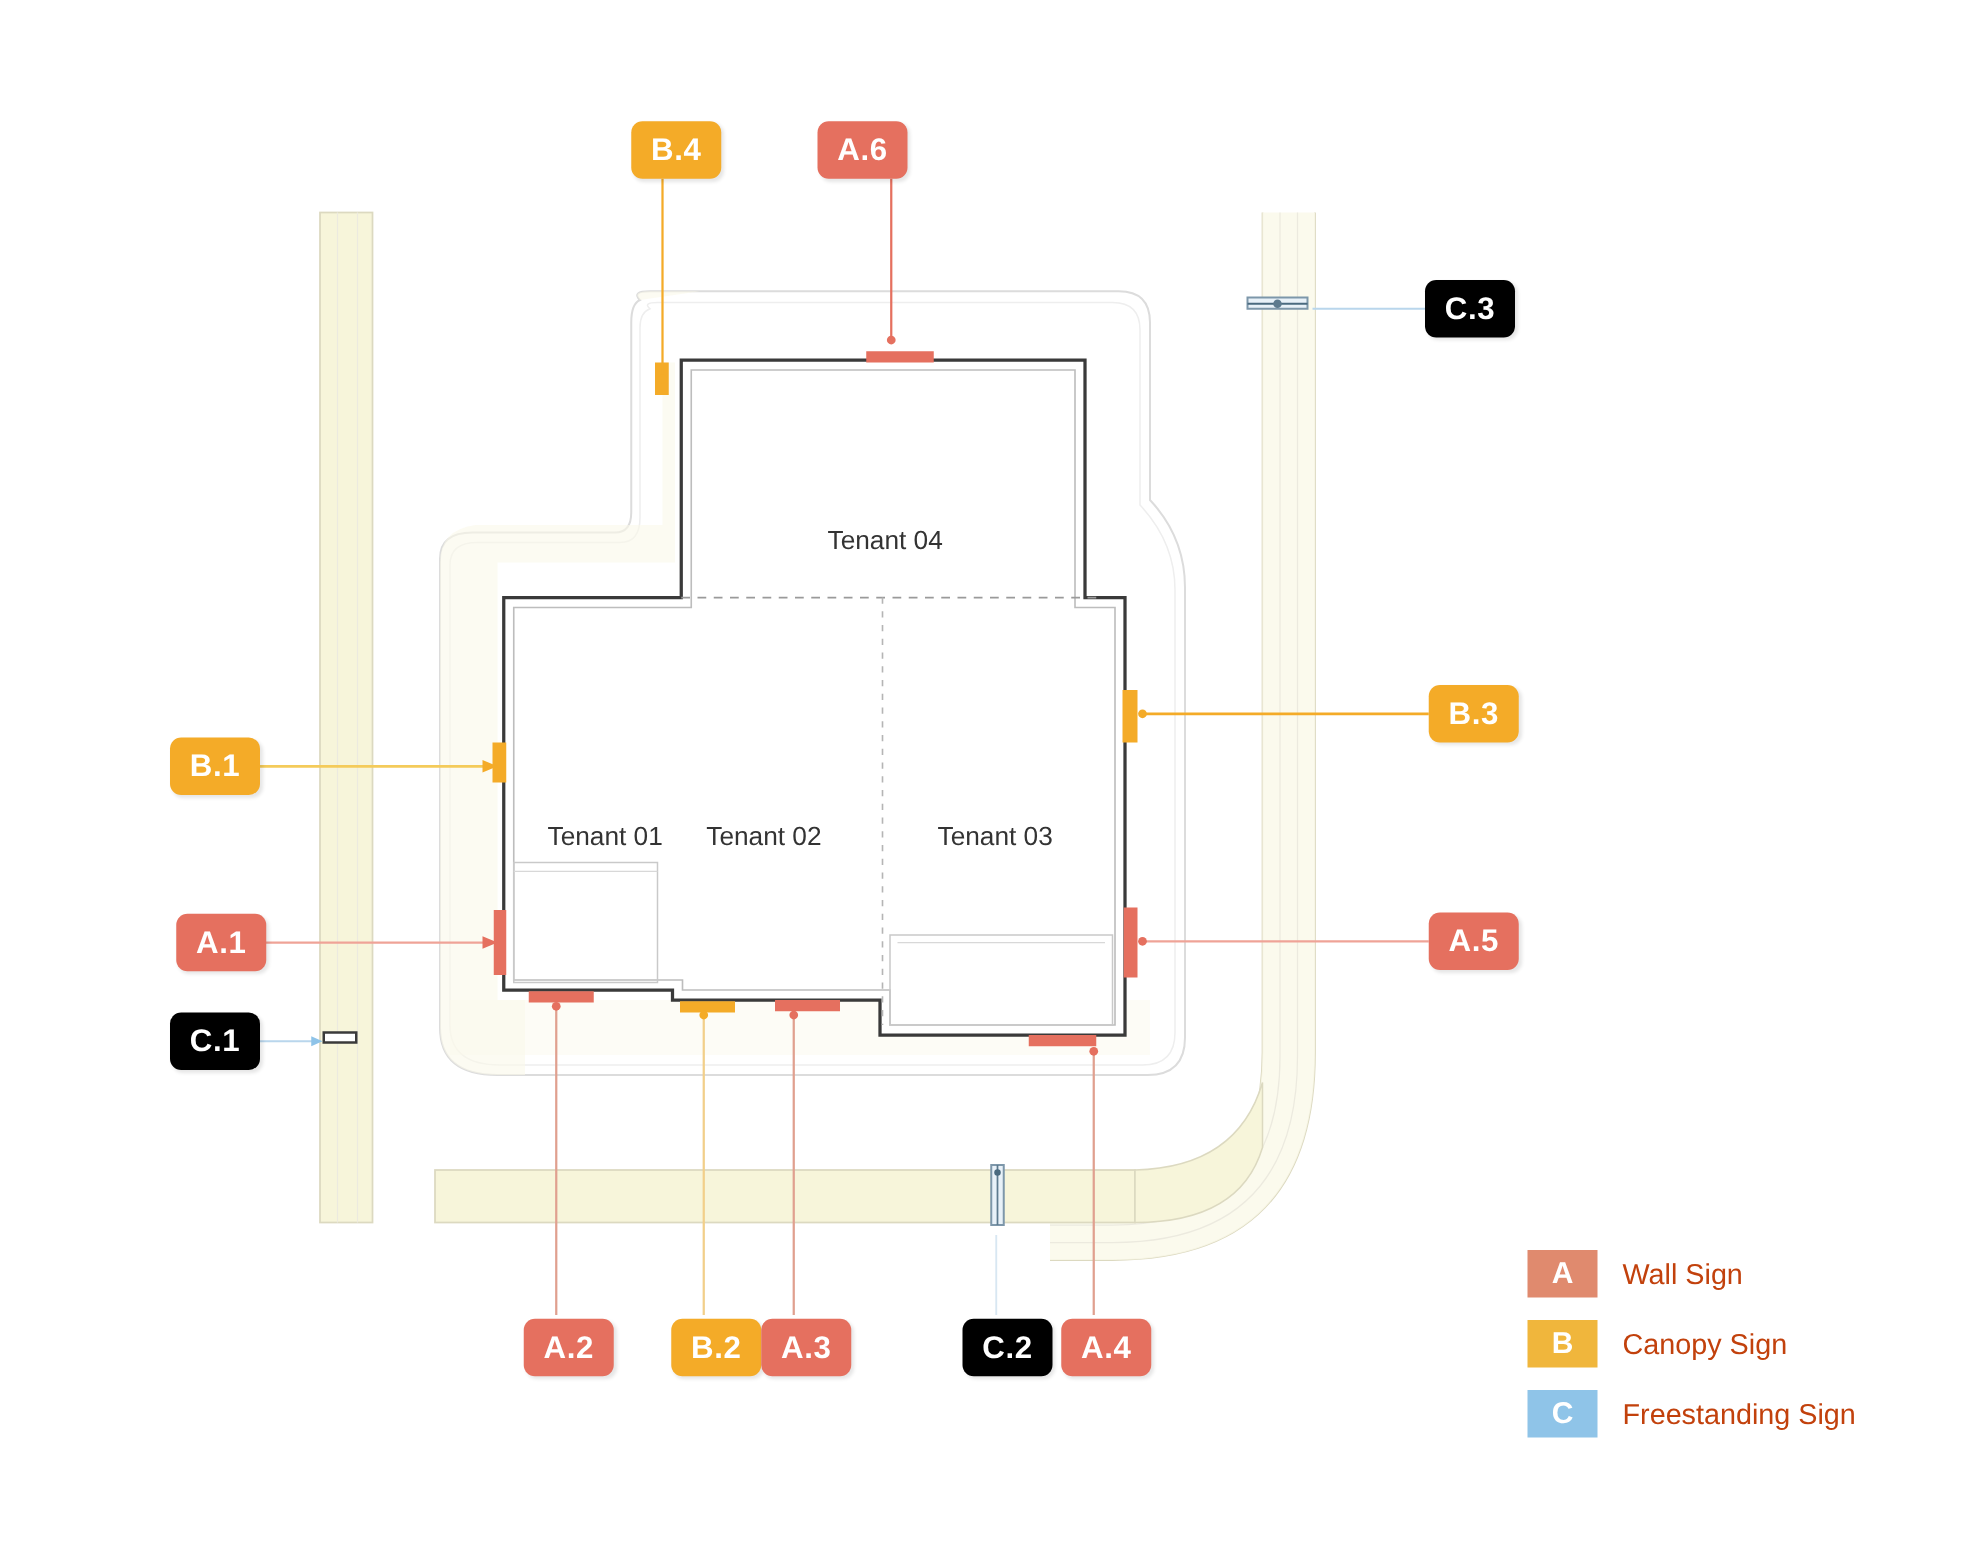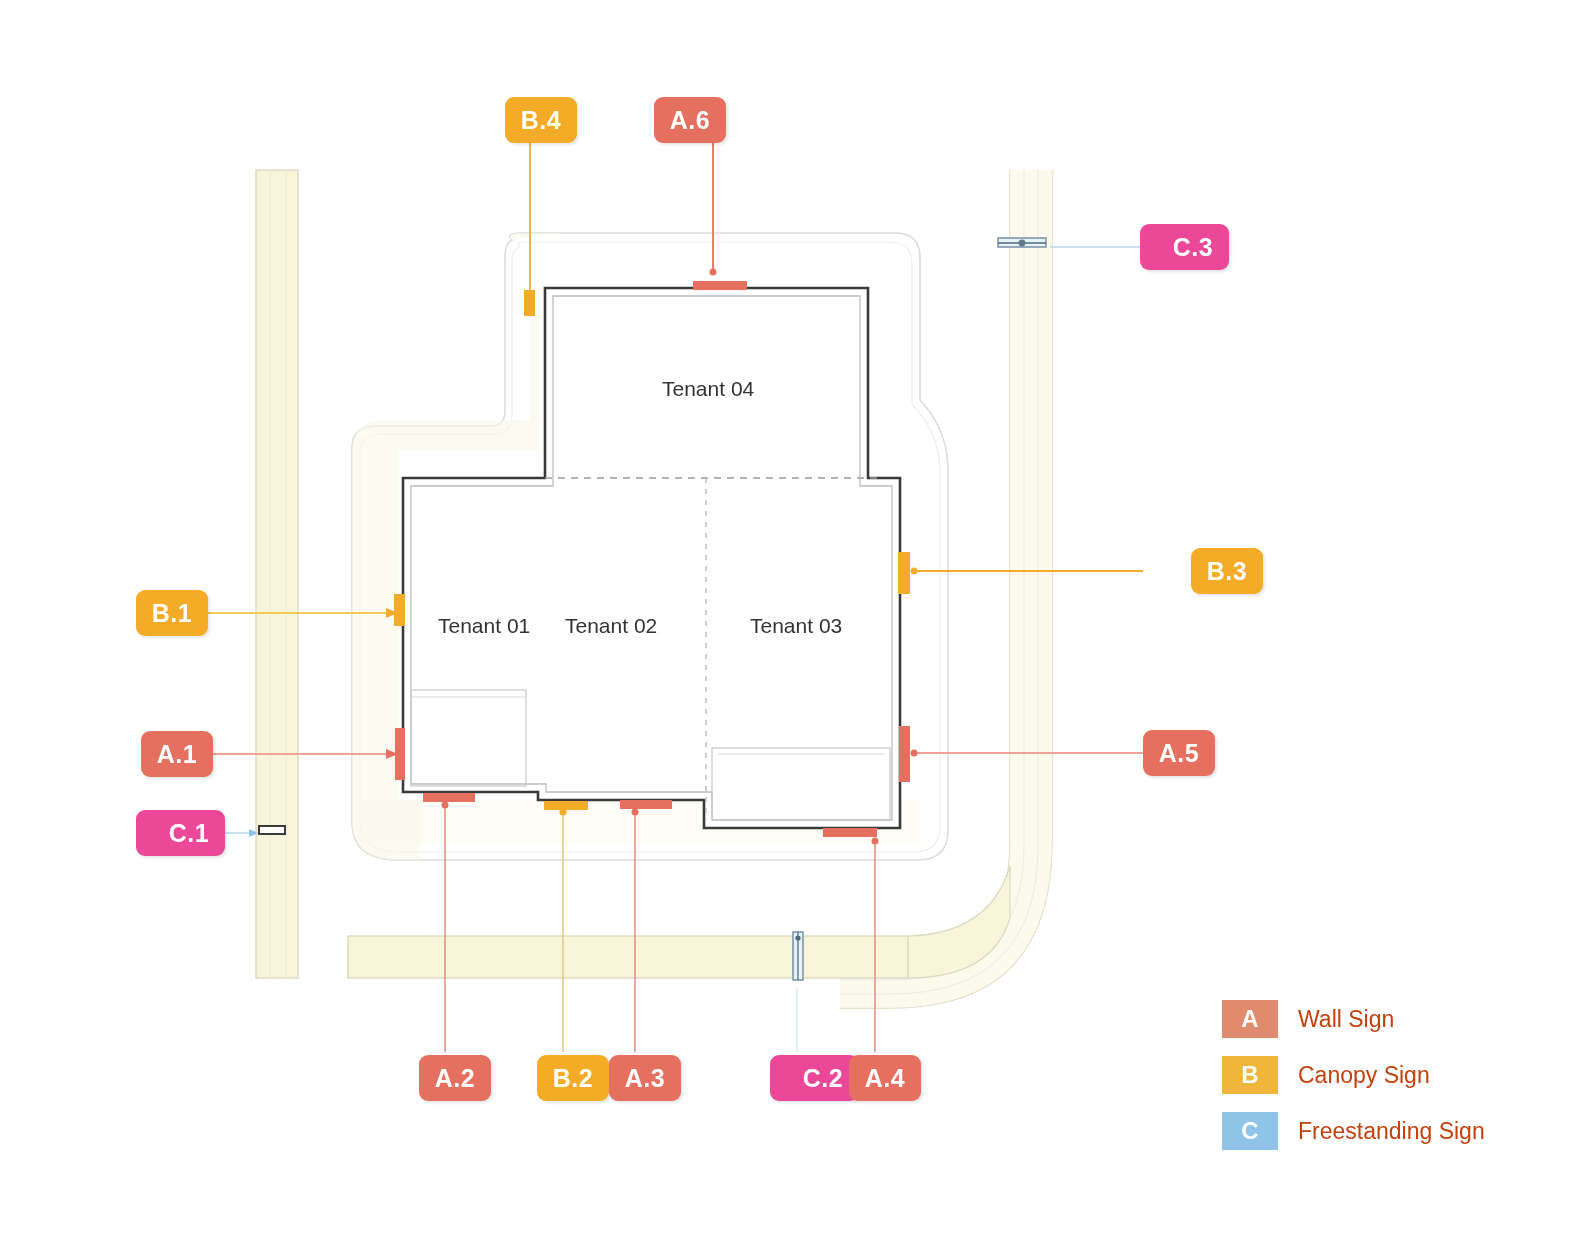--- a/index.html
+++ b/index.html
@@ -37,29 +37,30 @@
     color: #ffffff;
     font-size: 25px;
     font-weight: bold;
     letter-spacing: 0.5px;
     font-family: "Liberation Sans", sans-serif;
     box-shadow: 2px 2px 3px rgba(0,0,0,0.10);
     user-select: none;
   }
   .marker.type-A { background: #e5705f; }
   .marker.type-B { background: #f4ab28; }
-  .marker.type-C { background: #ec4899; padding-left: 17px; }
+  .marker.type-C { background: #000000; }
 
   
   .tenant-label {
     position: absolute;
     font-size: 21px;
     color: #333333;
     white-space: nowrap;
     font-family: "Liberation Sans", sans-serif;
+    margin-top: 44px;
   }
 
   
   #legend {
     position: absolute;
     left: 1222px;
     top: 1000px;
     width: 300px;
   }
   .legend-row {
@@ -235,21 +236,21 @@
   </svg>
 
   <div class="tenant-label" style="left:438px; top:614px;">Tenant 01</div>
   <div class="tenant-label" style="left:565px; top:614px;">Tenant 02</div>
   <div class="tenant-label" style="left:750px; top:614px;">Tenant 03</div>
   <div class="tenant-label" style="left:662px; top:377px;">Tenant 04</div>
 
   <div class="marker type-B" style="left:505px; top:97px;">B.4</div>
   <div class="marker type-A" style="left:654px; top:97px;">A.6</div>
   <div class="marker type-C" style="left:1140px; top:224px;">C.3</div>
-  <div class="marker type-B" style="left:1143px; top:548px;margin-left:48px;">B.3</div>
+  <div class="marker type-B" style="left:1143px; top:548px;">B.3</div>
   <div class="marker type-B" style="left:136px; top:590px;">B.1</div>
   <div class="marker type-A" style="left:1143px; top:730px;">A.5</div>
   <div class="marker type-A" style="left:120px; top:731px;margin-left:21px;">A.1</div>
   <div class="marker type-C" style="left:136px; top:810px;">C.1</div>
   <div class="marker type-A" style="left:419px; top:1055px;">A.2</div>
   <div class="marker type-B" style="left:537px; top:1055px;">B.2</div>
   <div class="marker type-A" style="left:609px; top:1055px;">A.3</div>
   <div class="marker type-C" style="left:770px; top:1055px;">C.2</div>
   <div class="marker type-A" style="left:849px; top:1055px;">A.4</div>
 

